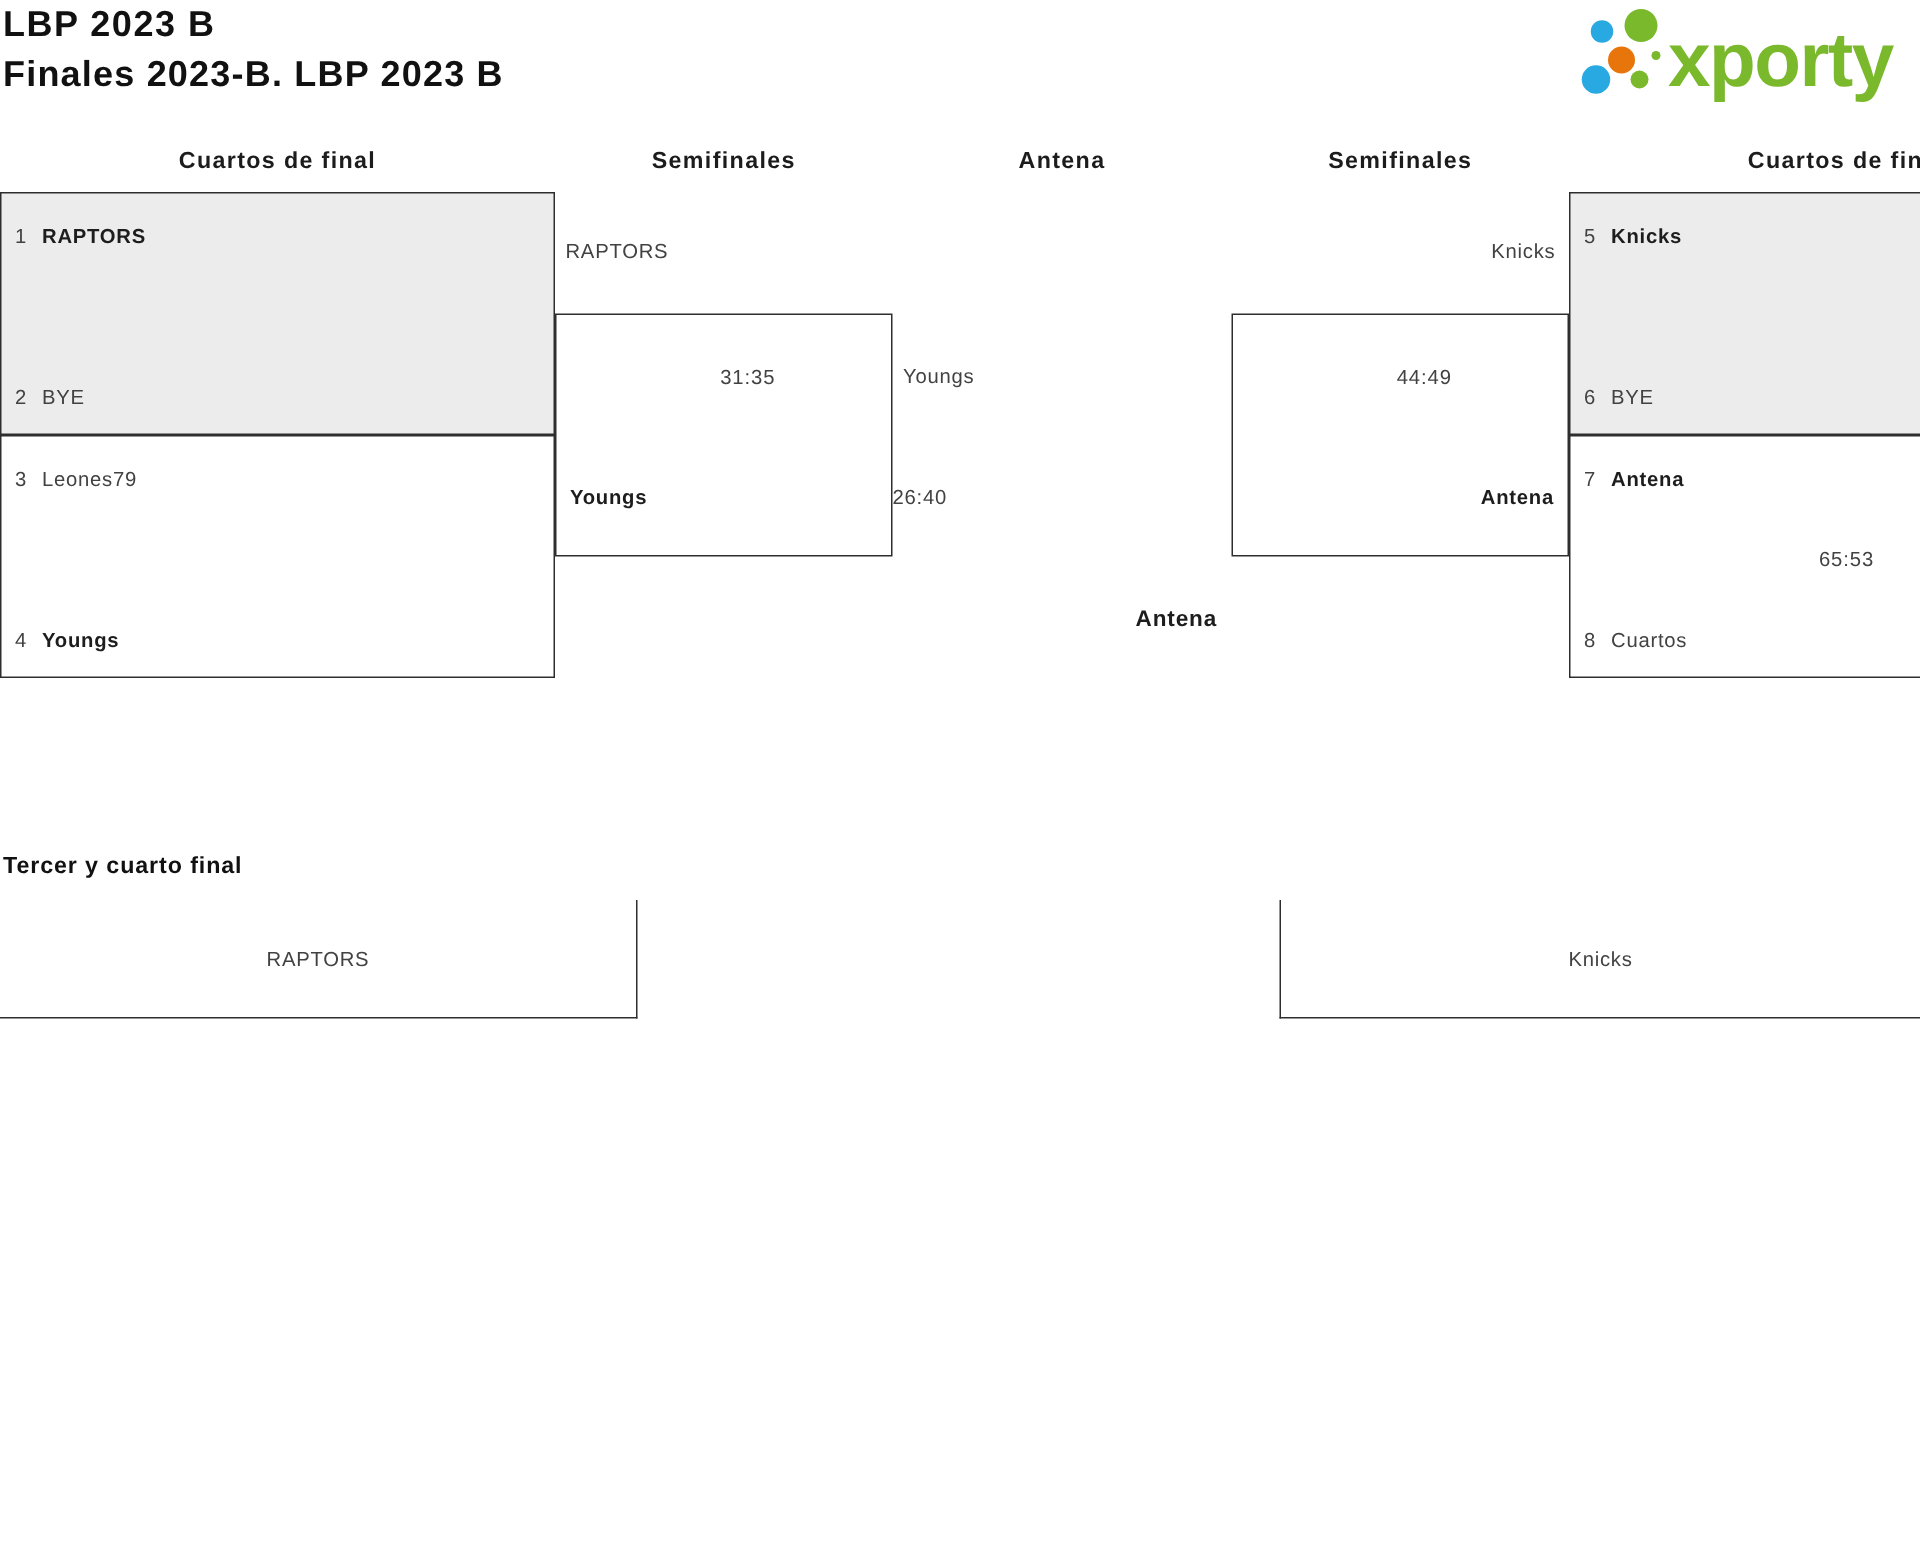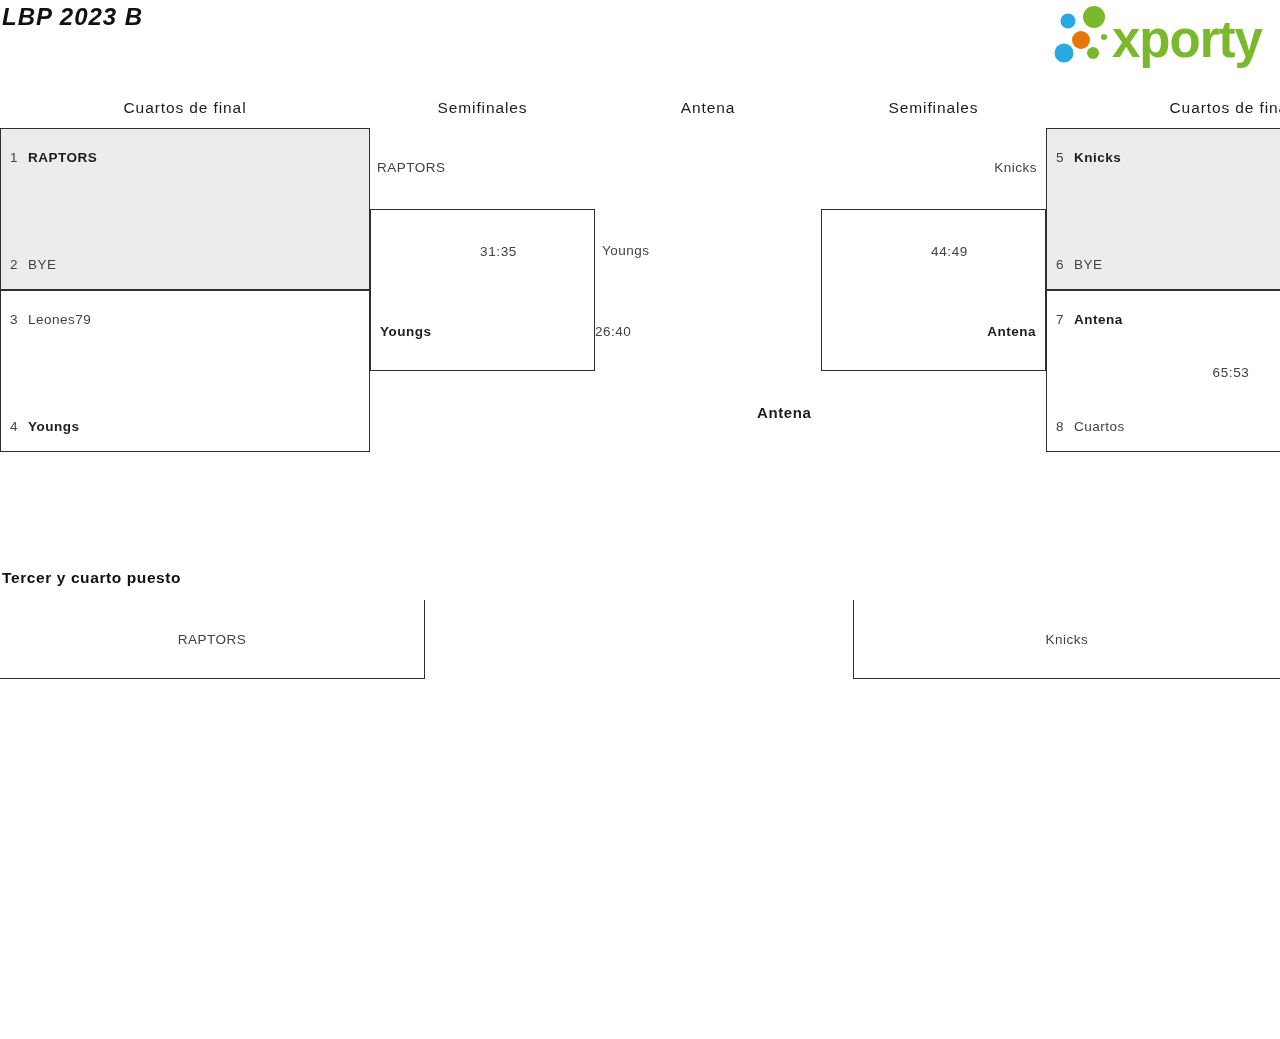--- a/index.html
+++ b/index.html
@@ -11,28 +11,28 @@
     --logo-blue:#29a9e1;
     --logo-orange:#e8750c;
   }
   html,body{margin:0;padding:0;background:#fff;}
   .page{
     position:relative;width:1280px;height:1039px;overflow:hidden;background:#fff;
     font-family:"Liberation Sans", sans-serif;
   }
   .page-title{
     position:absolute;left:2px;top:3px;margin:0;
-    font-size:24px;font-weight:600;letter-spacing:1px;color:#111;line-height:28px;font-style:italic;
+    font-size:24px;font-weight:600;letter-spacing:1px;color:#111;line-height:28px;
   }
   .page-subtitle{
     position:absolute;left:2px;top:36px;margin:0;
     font-size:24px;font-weight:600;letter-spacing:0.8px;color:#111;line-height:28px;
   }
   .round-header{
-    position:absolute;top:99px;font-size:15.5px;font-weight:400;
+    position:absolute;top:99px;font-size:15.5px;font-weight:700;
     letter-spacing:0.9px;color:#1c1c1c;text-align:center;white-space:nowrap;
   }
   .box{
     position:absolute;background:#fff;border:1px solid var(--border);box-sizing:border-box;
   }
   .box.bye{background:var(--bye-fill);}
   .trow{
     position:absolute;left:9px;right:9px;display:flex;gap:10px;align-items:baseline;
     font-size:13.5px;color:var(--text-normal);letter-spacing:0.5px;white-space:nowrap;
   }
@@ -70,20 +70,21 @@
   .tp-cell.left{border-right:1px solid var(--border);border-bottom:1px solid var(--border);}
   .tp-cell.right{border-left:1px solid var(--border);border-bottom:1px solid var(--border);}
   .logo{position:absolute;left:1048px;top:0;}
 </style>
 </head>
 <body>
 
 <div class="page">
 
   <h1 class="page-title">LBP 2023 B</h1>
+  <h2 class="page-subtitle">Finales 2023-B. LBP 2023 B</h2>
 
   <svg class="logo" width="232" height="75" viewBox="0 0 232 75">
     <circle cx="20" cy="21" r="7.5" style="fill:var(--logo-blue)"></circle>
     <circle cx="46" cy="17" r="11" style="fill:var(--logo-green)"></circle>
     <circle cx="33" cy="40" r="9" style="fill:var(--logo-orange)"></circle>
     <circle cx="16" cy="53" r="9.5" style="fill:var(--logo-blue)"></circle>
     <circle cx="45" cy="53" r="6" style="fill:var(--logo-green)"></circle>
     <circle cx="56" cy="37" r="3" style="fill:var(--logo-green)"></circle>
     <text x="64" y="57" font-size="51" font-weight="bold" letter-spacing="-1" font-family="Liberation Sans, sans-serif" style="fill:var(--logo-green)">xporty</text>
   </svg>
@@ -152,21 +153,21 @@
       <span class="seed">7</span>
       <span class="tname winner">Antena</span>
     </div>
     <div class="score qf">65:53</div>
     <div class="trow t2">
       <span class="seed">8</span>
       <span class="tname">Cuartos</span>
     </div>
   </div>
 
-  <h3 class="section-heading" style="left:2px;top:569px">Tercer y cuarto puesto</h3>
+  <h3 class="section-heading" style="left:2px;top:569px">Tercer y cuarto final</h3>
   <div class="tp-cell left" style="left:0;top:600px;width:425px;height:79px">
     <span class="tname">RAPTORS</span>
   </div>
   <div class="tp-cell right" style="left:853px;top:600px;width:427px;height:79px">
     <span class="tname">Knicks</span>
   </div>
 
 </div>
 
 </body></html>

